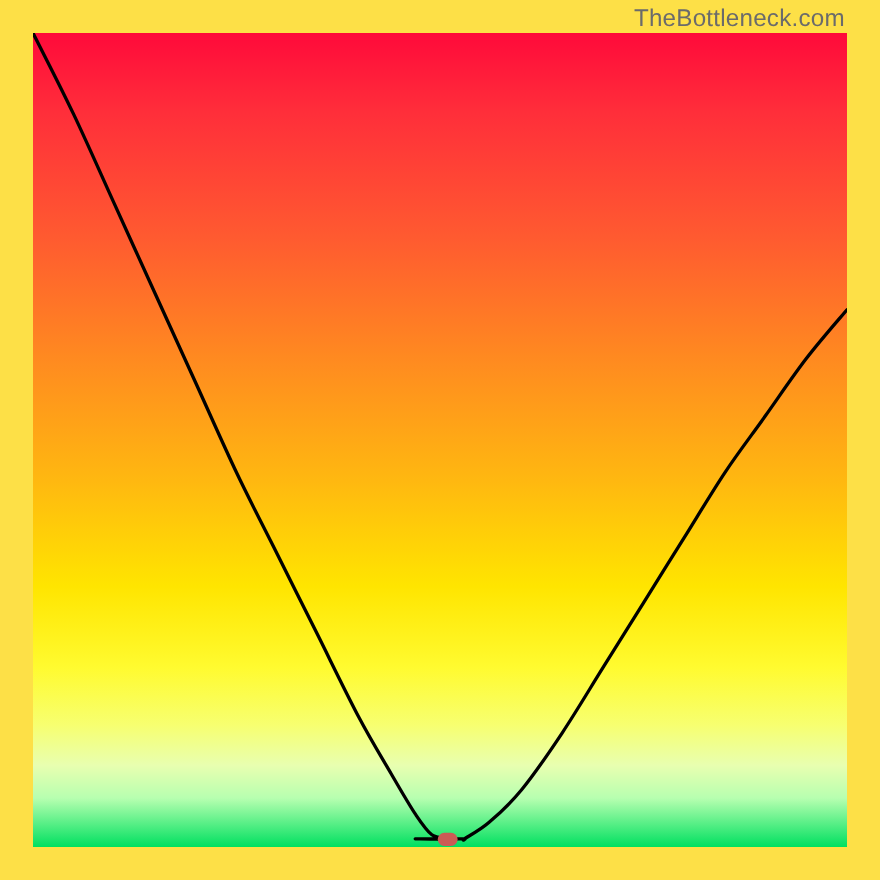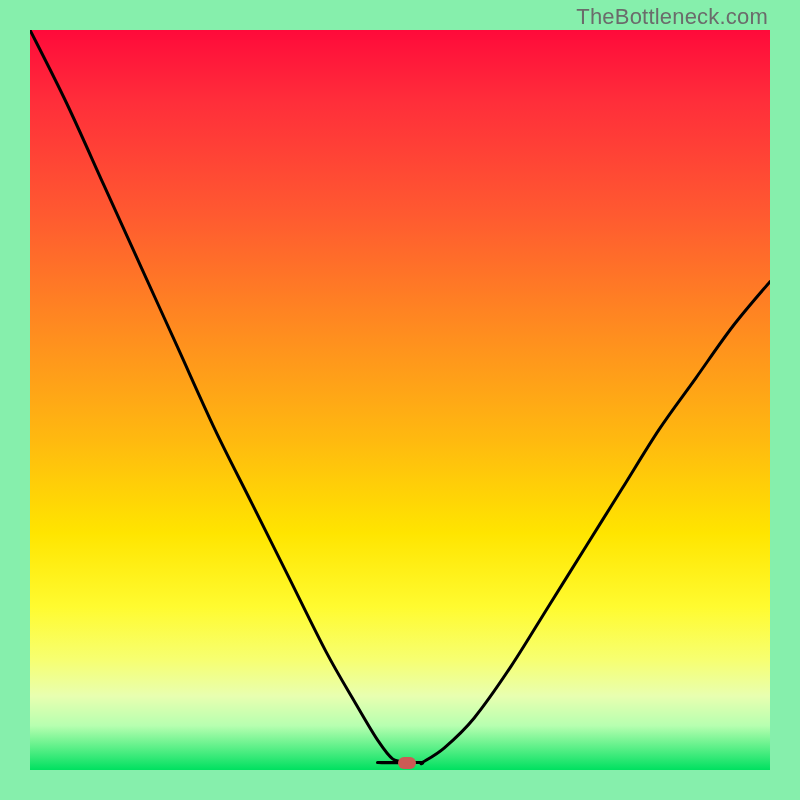--- a/index.html
+++ b/index.html
@@ -8,21 +8,21 @@
     width: 800px;
     height: 800px;
     background: #000;
     overflow: hidden;
     font-family: Arial, Helvetica, sans-serif;
   }
   .frame {
     position: relative;
     width: 800px;
     height: 800px;
-    background: #86efac;
+    background: #fde047;
   }
   .plot-area {
     position: absolute;
     left: 30px;
     top: 30px;
     width: 740px;
     height: 740px;
     
     background: linear-gradient(
       to bottom,

